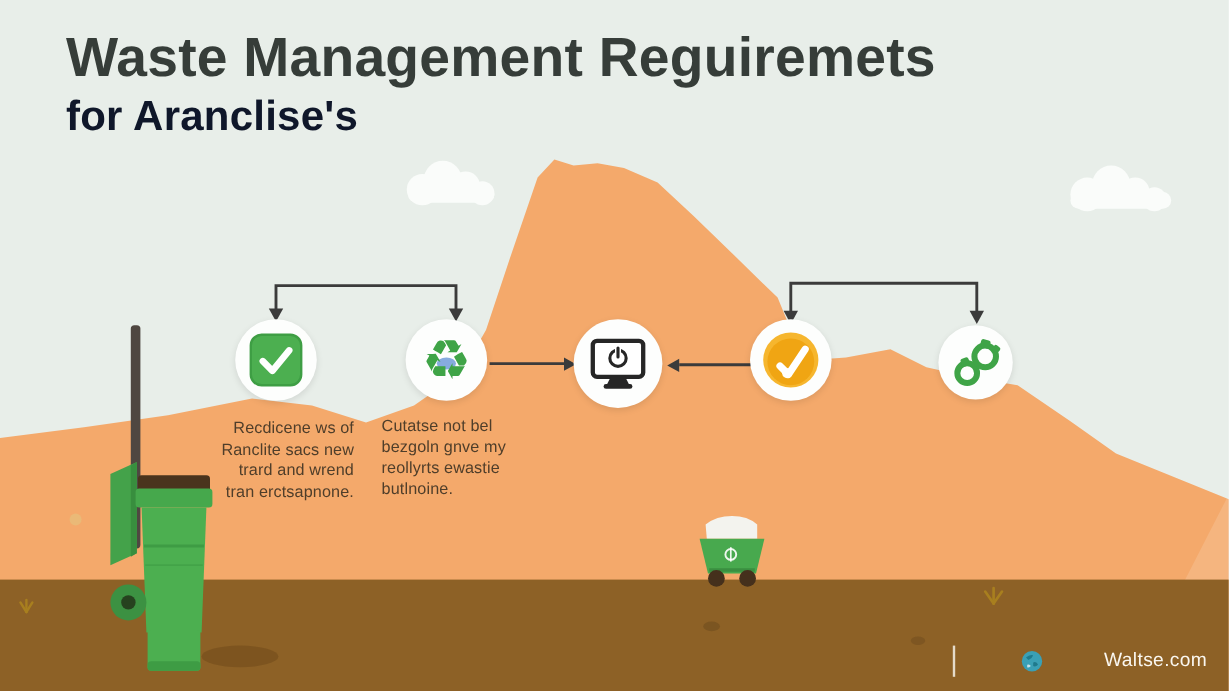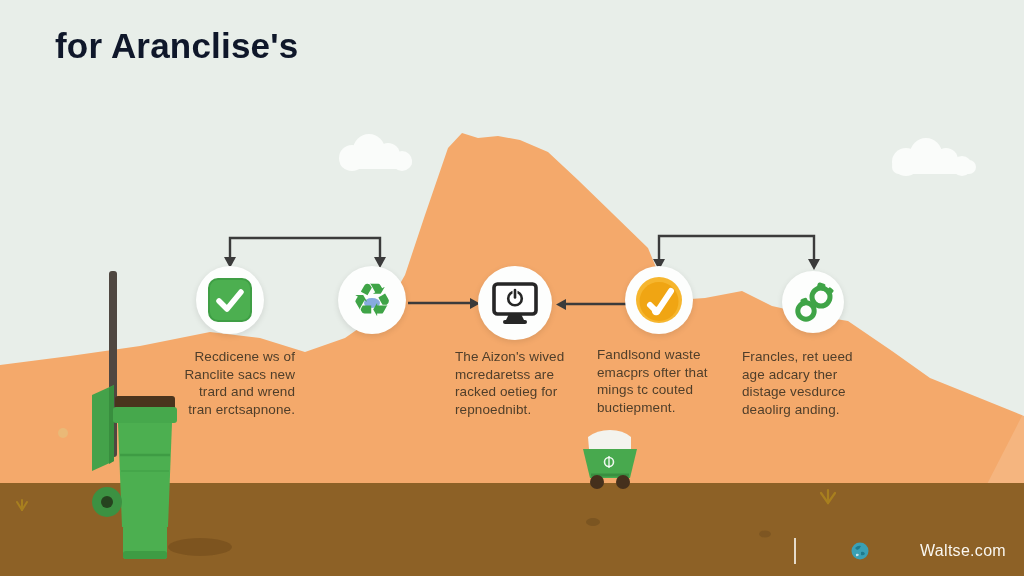--- a/index.html
+++ b/index.html
@@ -69,20 +69,21 @@
       <polygon points="224,257 236,257 230,268"></polygon>
       <polygon points="374,257 386,257 380,268"></polygon>
       <polygon points="653,259 665,259 659,270"></polygon>
       <polygon points="808,259 820,259 814,270"></polygon>
       <polygon points="470,298 470,309 480,303.5"></polygon>
       <polygon points="566,299 566,310 556,304.5"></polygon>
     </g>
   </svg>
 
   <div class="titleblock">
+    <div class="title-l1">Waste Management Reguiremets</div>
     <div class="title-l2">for Aranclise's</div>
   </div>
 
   <div class="icon-circle" style="left:196px;top:266px;width:68px;height:68px;">
     <svg width="46" height="46" viewBox="0 0 46 46">
       <rect x="2" y="2" width="42" height="42" rx="9" fill="#4caf50" stroke="#3e9e44" stroke-width="2"></rect>
       <path d="M12,24 L20,32 L34,15" fill="none" stroke="#ffffff" stroke-width="5.5" stroke-linecap="round" stroke-linejoin="round"></path>
     </svg>
   </div>
 
@@ -118,32 +119,24 @@
       <rect x="-12" y="-4" width="7" height="7" rx="2" fill="#3fa447" transform="rotate(-20 -8 0)"></rect>
       <rect x="4" y="-19" width="8" height="7" rx="2" fill="#3fa447" transform="rotate(15 8 -15)"></rect>
       <rect x="14" y="-14" width="6" height="5" rx="1.5" fill="#3fa447" transform="rotate(40 17 -11)"></rect>
     </svg>
   </div>
 
   <div class="step-text" style="left:183px;top:348px;width:112px;text-align:right;">Recdicene ws of
 Ranclite sacs new
 trard and wrend
 tran erctsapnone.</div>
-  <div class="step-text" style="left:455px;top:348px;width:122px;">The Aizon's wived
-mcredaretss are
-racked oetieg for
-repnoednibt.</div>
-  <div class="step-text" style="left:597px;top:346px;width:118px;">Fandlsond waste
-emacprs ofter that
-mings tc couted
-buctiepment.</div>
-  <div class="step-text" style="left:742px;top:348px;width:122px;">Francles, ret ueed
-age adcary ther
-distage vesdurce
-deaolirg anding.</div>
+  <div class="step-text" style="left:318px;top:346px;width:112px;">Cutatse not bel
+bezgoln gnve my
+reollyrts ewastie
+butlnoine.</div>
 
   <svg class="scene" style="left:85px;top:265px;width:120px;height:300px;" width="120" height="300" viewBox="0 0 120 300">
     <rect x="24" y="6" width="8" height="186" rx="3" fill="#4f4741"></rect>
     <polygon points="7,130 29,120 29,196 7,206" fill="#44a24a"></polygon>
     <polygon points="24,123 29,120 29,196 24,199" fill="#388e3e"></polygon>
     <rect x="30" y="131" width="60" height="14" rx="3" fill="#4a341d"></rect>
     <rect x="28" y="142" width="64" height="16" rx="3" fill="#46a84c"></rect>
     <polygon points="33,158 87,158 83,262 37,262" fill="#4caf50"></polygon>
     <line x1="35" y1="190" x2="85" y2="190" stroke="#3e9c44" stroke-width="2.5"></line>
     <line x1="36" y1="206" x2="84" y2="206" stroke="#3e9c44" stroke-width="1.5" opacity="0.6"></line>

